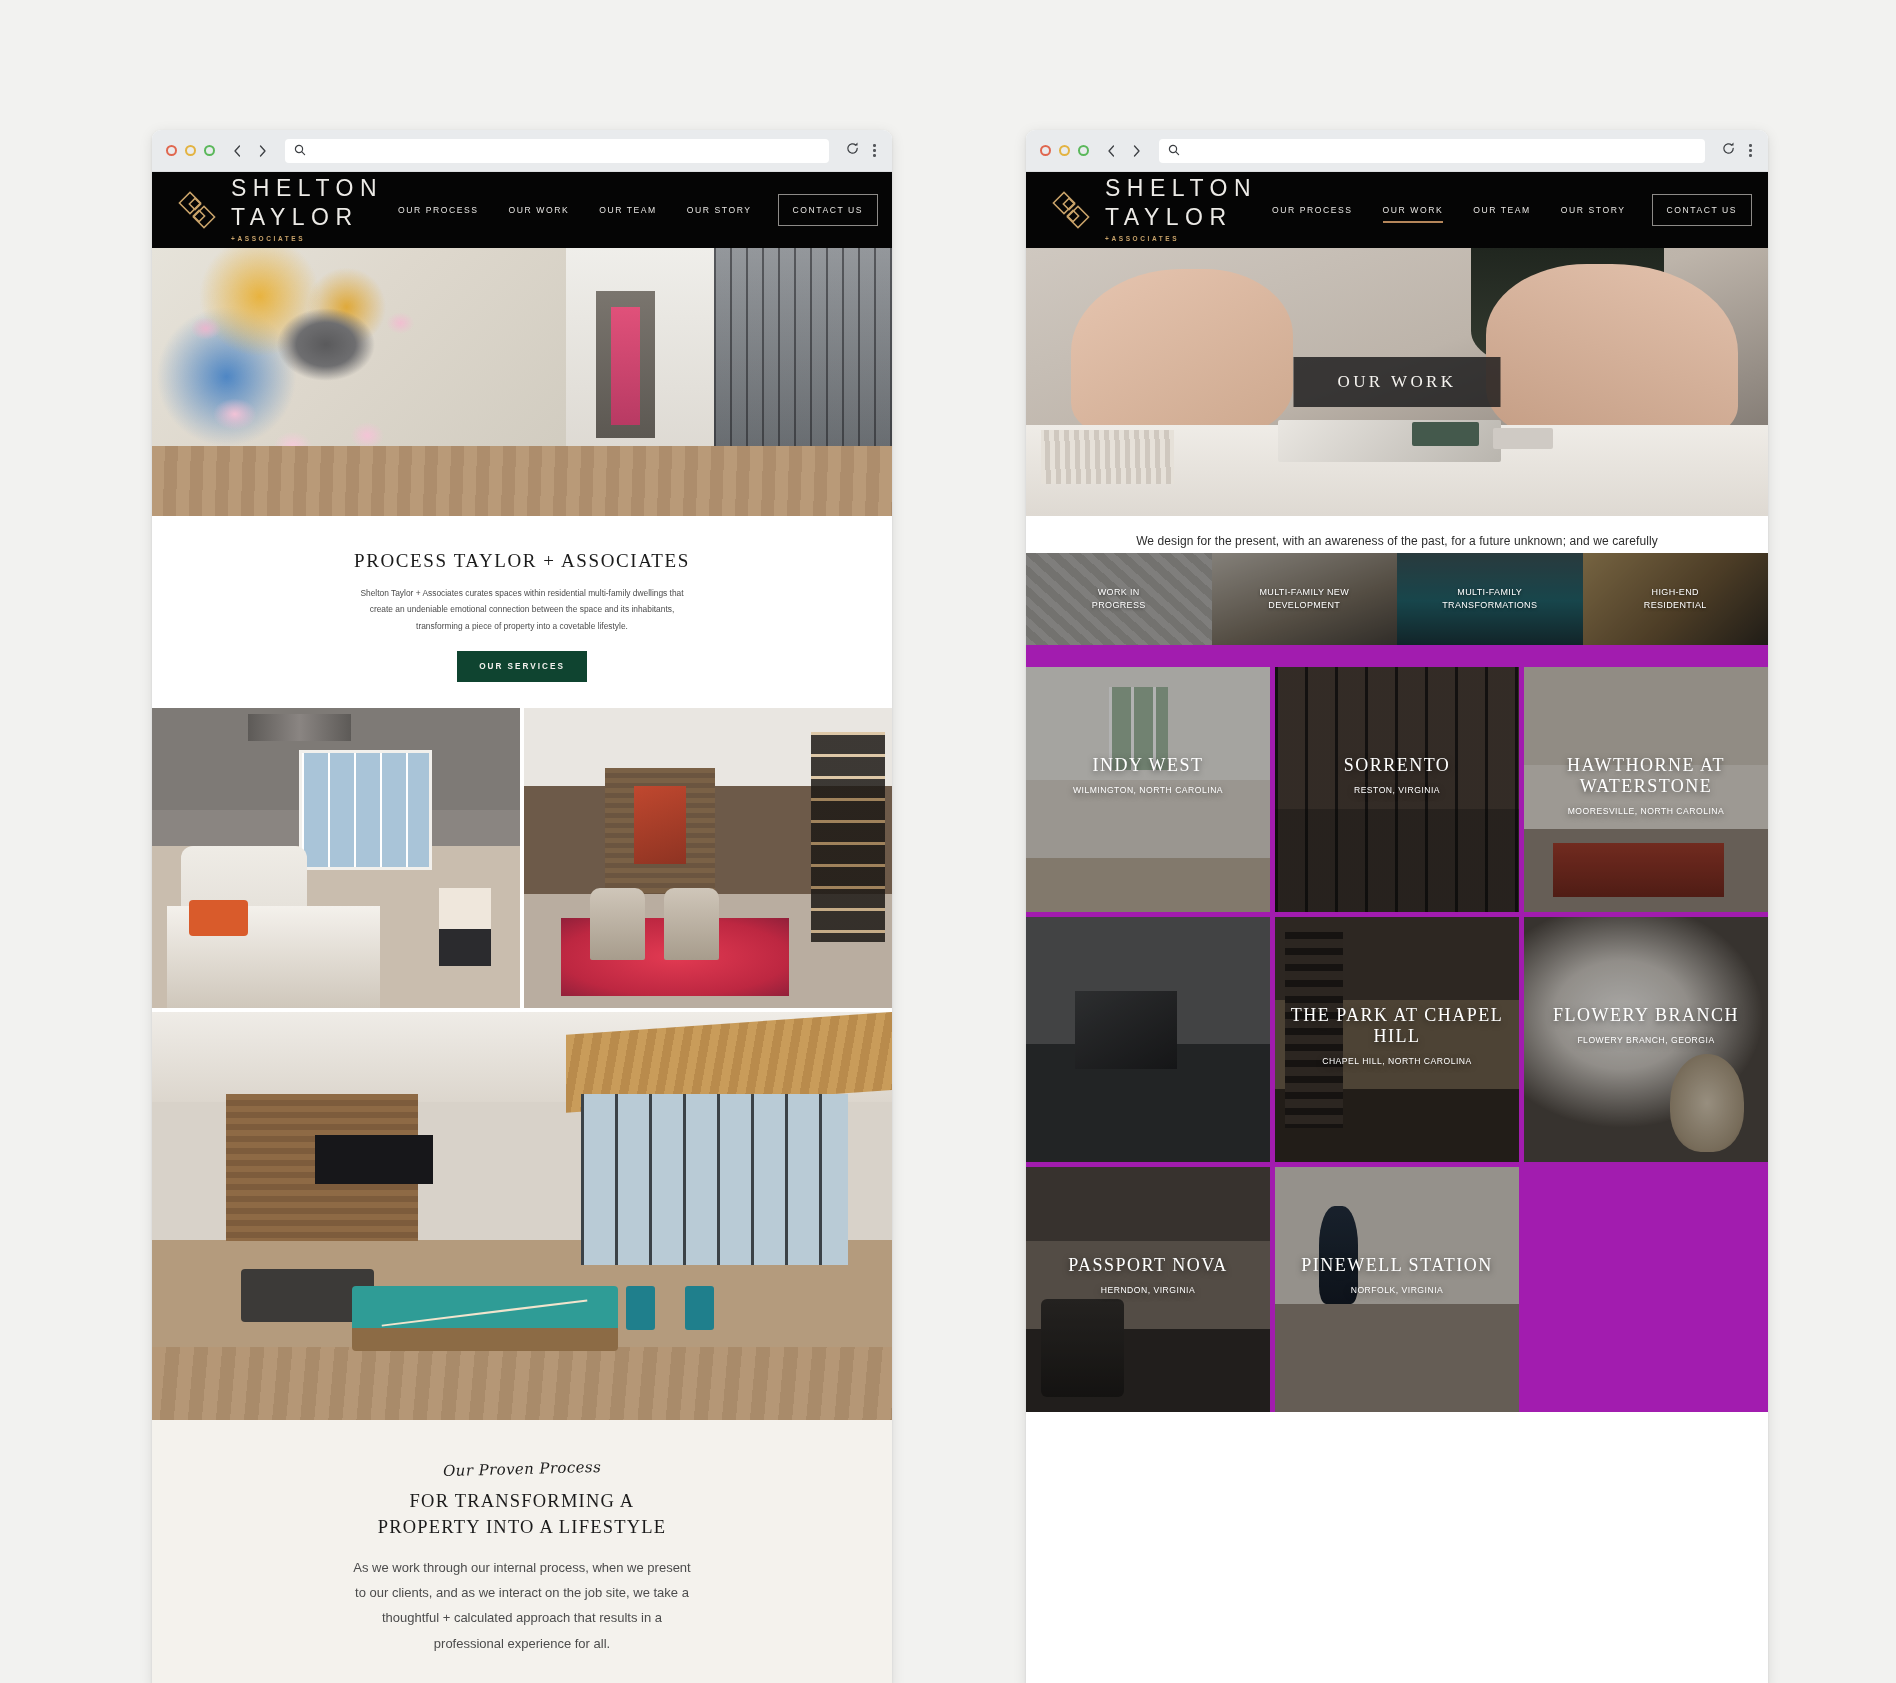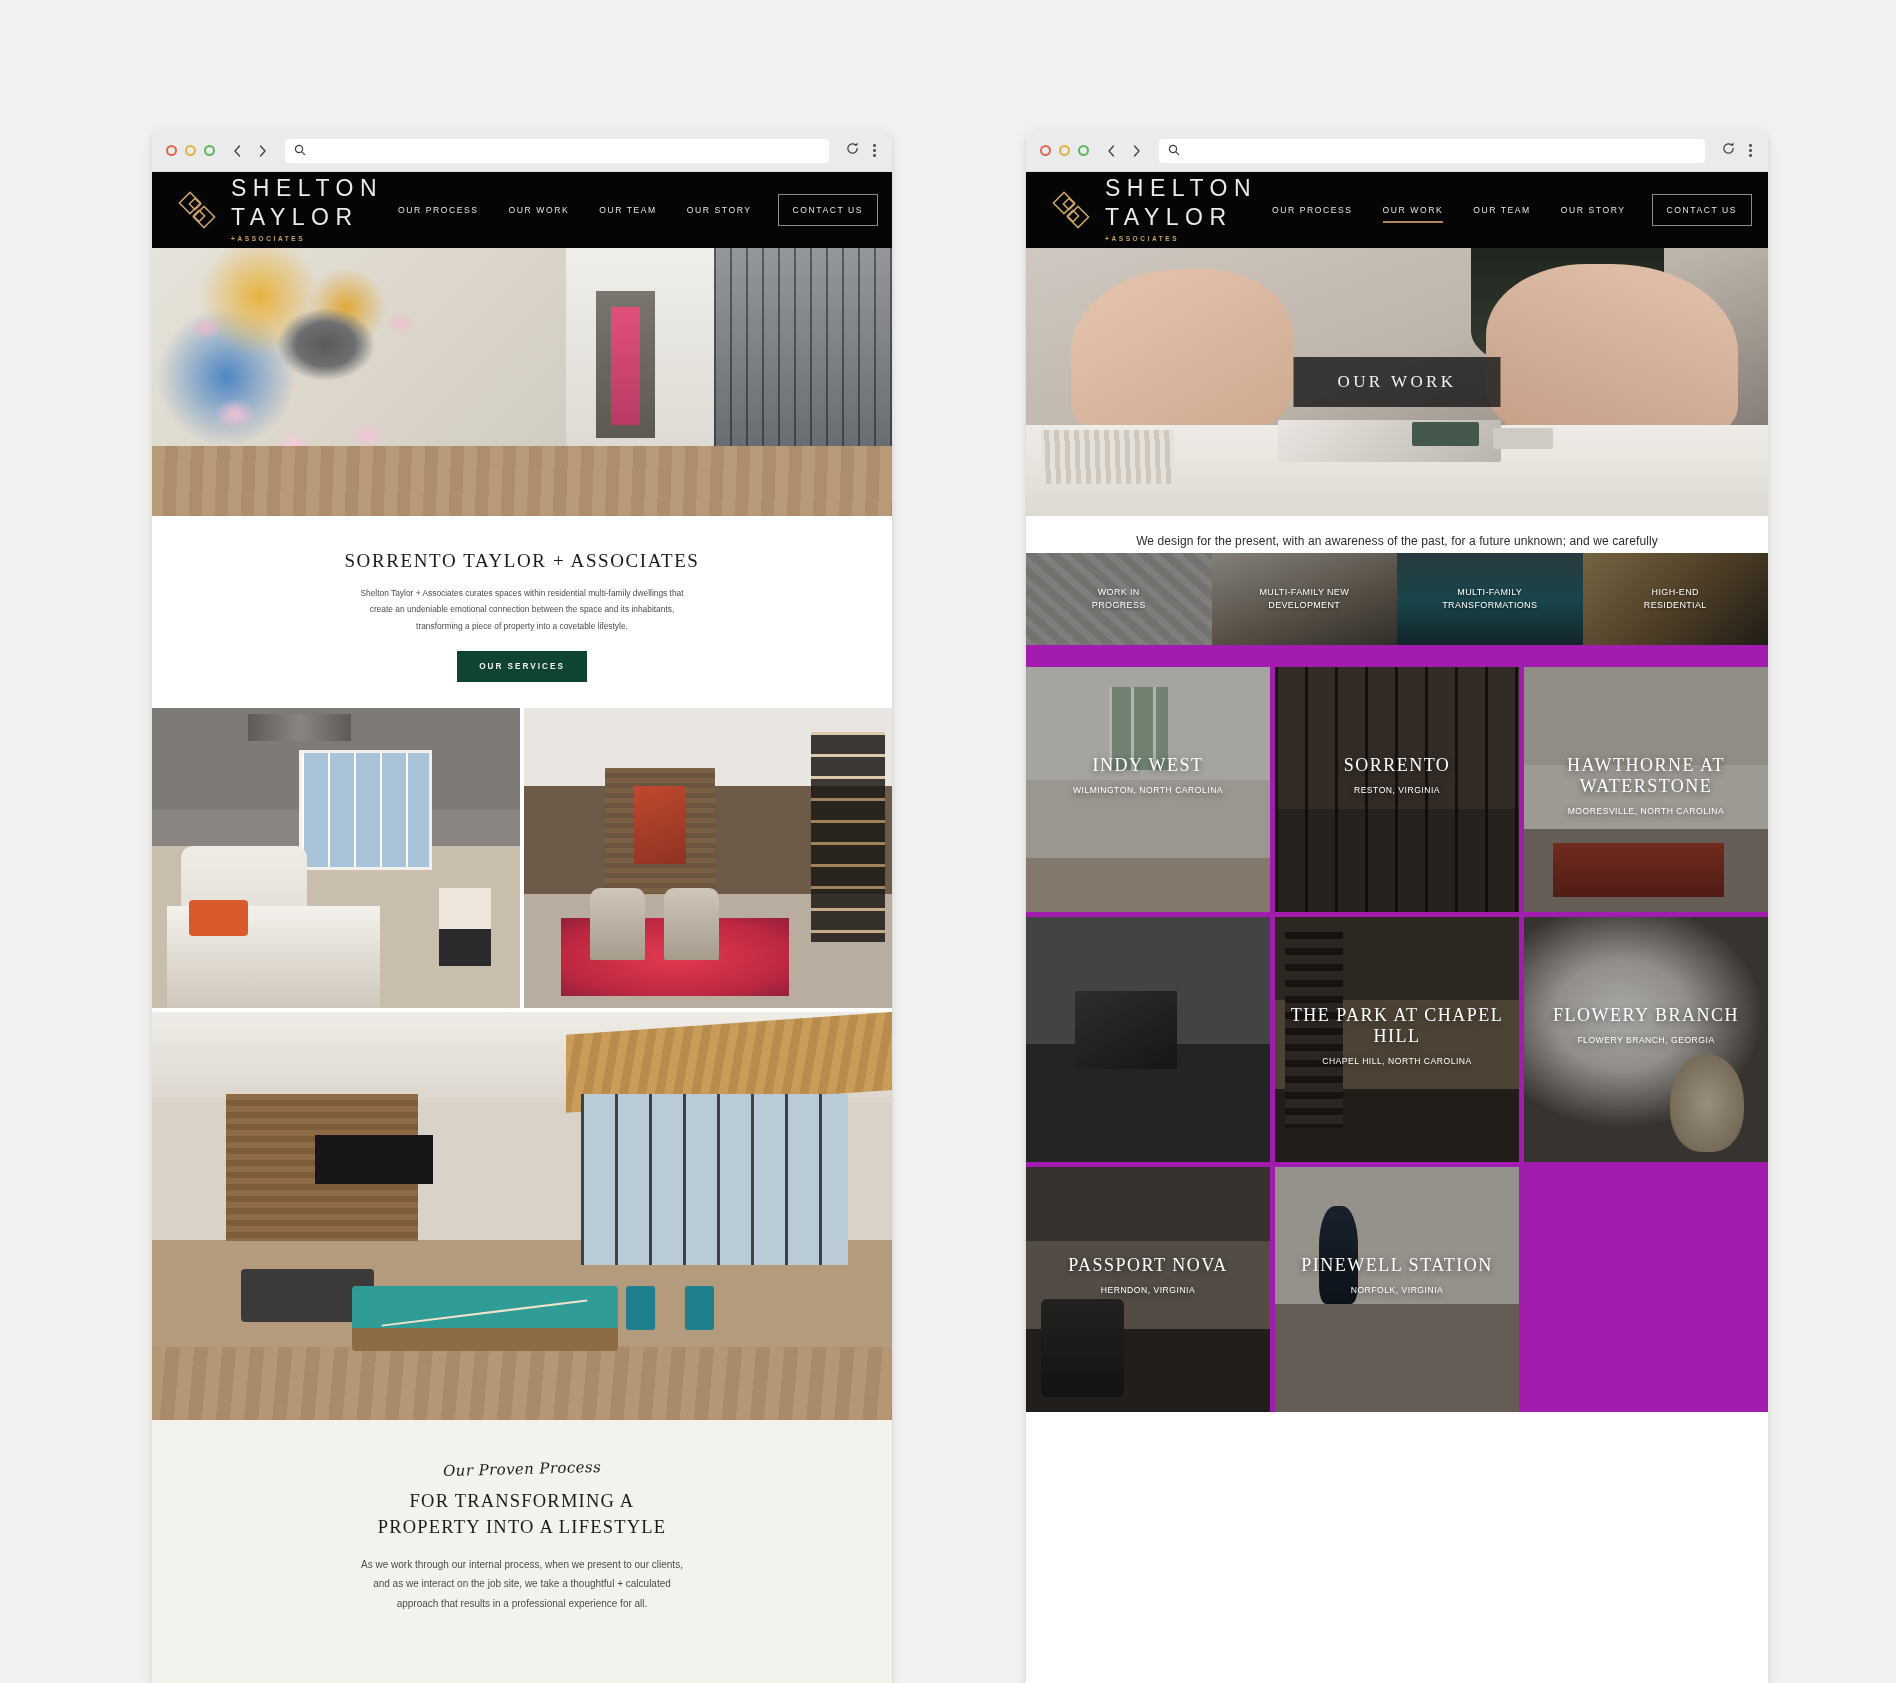--- a/index.html
+++ b/index.html
@@ -259,21 +259,21 @@
     font-family: "DejaVu Serif", serif; font-style: italic;
     font-size: 15px; color: #1d1d1d; letter-spacing: .4px;
     transform: rotate(-1.5deg); display: inline-block;
   }
   .process h2 {
     font-family: "Liberation Serif", serif; font-weight: 400;
     font-size: 18.5px; letter-spacing: 1.2px; color: #1b1b1b;
     margin-top: 10px; line-height: 1.42;
   }
   .process p {
-    font-size: 10px; line-height: 1.95; color: #4c4c4c;
+    font-size: 13px; line-height: 1.95; color: #4c4c4c;
     max-width: 340px; margin: 14px auto 0;
   }
 
   
   .heroR {
     height: 268px; position: relative;
     background: linear-gradient(160deg,#cfc8c0 0%,#bdb4aa 46%,#6d6660 100%);
   }
   .heroR .counter {
     position: absolute; left: 0; bottom: 0; width: 100%; height: 34%;
@@ -484,21 +484,21 @@
       <div class="photo heroL">
         <span class="mural"></span>
         <span class="wallmid"></span>
         <span class="doorway"></span>
         <span class="pinkcurtain"></span>
         <span class="glass"></span>
         <span class="floor"></span>
       </div>
 
       <section class="intro">
-        <h1>SORRENTO TAYLOR + ASSOCIATES</h1>
+        <h1>PROCESS TAYLOR + ASSOCIATES</h1>
         <p>Shelton Taylor + Associates curates spaces within residential multi-family dwellings that create an undeniable emotional connection between the space and its inhabitants, transforming a piece of property into a covetable lifestyle.</p>
         <span class="btn-services">OUR SERVICES</span>
       </section>
 
       <div class="grid2">
         <div class="photo room-bed">
           <span class="fan"></span>
           <span class="win"></span>
           <span class="headboard"></span>
           <span class="bed"></span>

